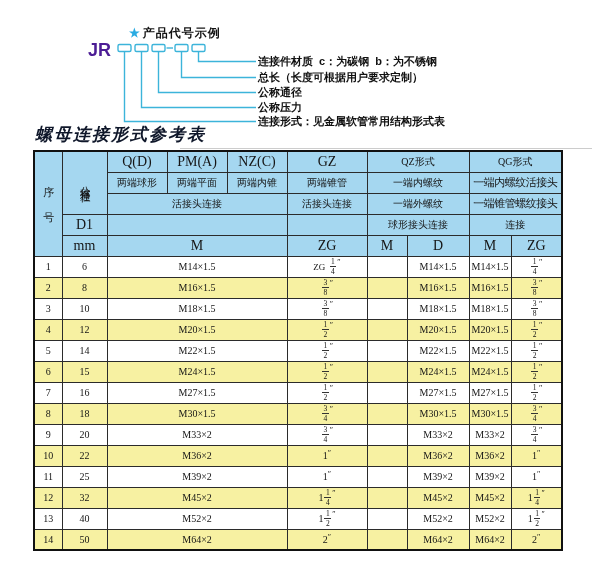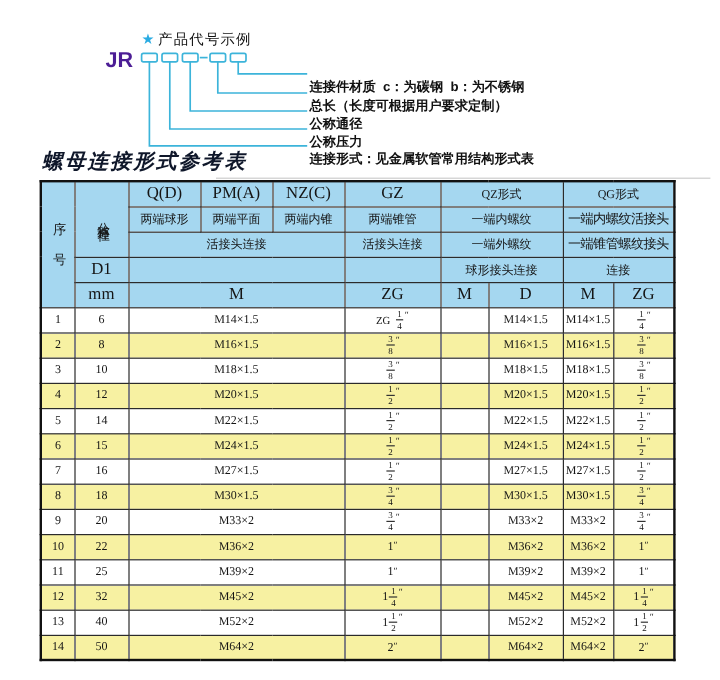--- a/index.html
+++ b/index.html
@@ -3,35 +3,35 @@
 <meta charset="utf-8">
 <style>
   * { margin:0; padding:0; box-sizing:border-box; }
   html,body { background:#ffffff; }
   .page {
     position:relative; width:600px; height:567px; background:#ffffff;
     font-family:"Liberation Serif", serif; overflow:hidden;
   }
   
   .diag-title {
-    position:absolute; left:118px; top:25px;
-    font-family:"Liberation Sans", sans-serif; font-weight:normal;
+    position:absolute; left:129px; top:25px;
+    font-family:"Liberation Sans", sans-serif; font-weight:bold;
     font-size:12px; color:#111; letter-spacing:1px;
   }
   .diag-title .star { color:#29abe2; margin-right:2px; font-size:12px; }
   .jr {
     position:absolute; left:88px; top:40px;
     font-family:"Liberation Sans", sans-serif; font-weight:bold;
     font-size:18px; color:#4c1d95;
   }
   .diag-svg { position:absolute; left:0; top:40px; }
   .diag-label {
     position:absolute; left:258px;
     font-family:"Liberation Sans", sans-serif; font-weight:bold;
-    font-size:11px; color:#111; white-space:pre; line-height:13px;margin-top:12px;
+    font-size:11px; color:#111; white-space:pre; line-height:13px;
   }
   .faint-rule { position:absolute; left:180px; top:148px; width:412px; height:1px; background:#cccccc; }
   
   .table-title {
     position:absolute; left:35px; top:123px;
     font-family:"DejaVu Serif", serif; font-weight:bold; font-style:italic;
     font-size:17px; color:#0f172a; letter-spacing:2px;
   }
   
   table.ref {

